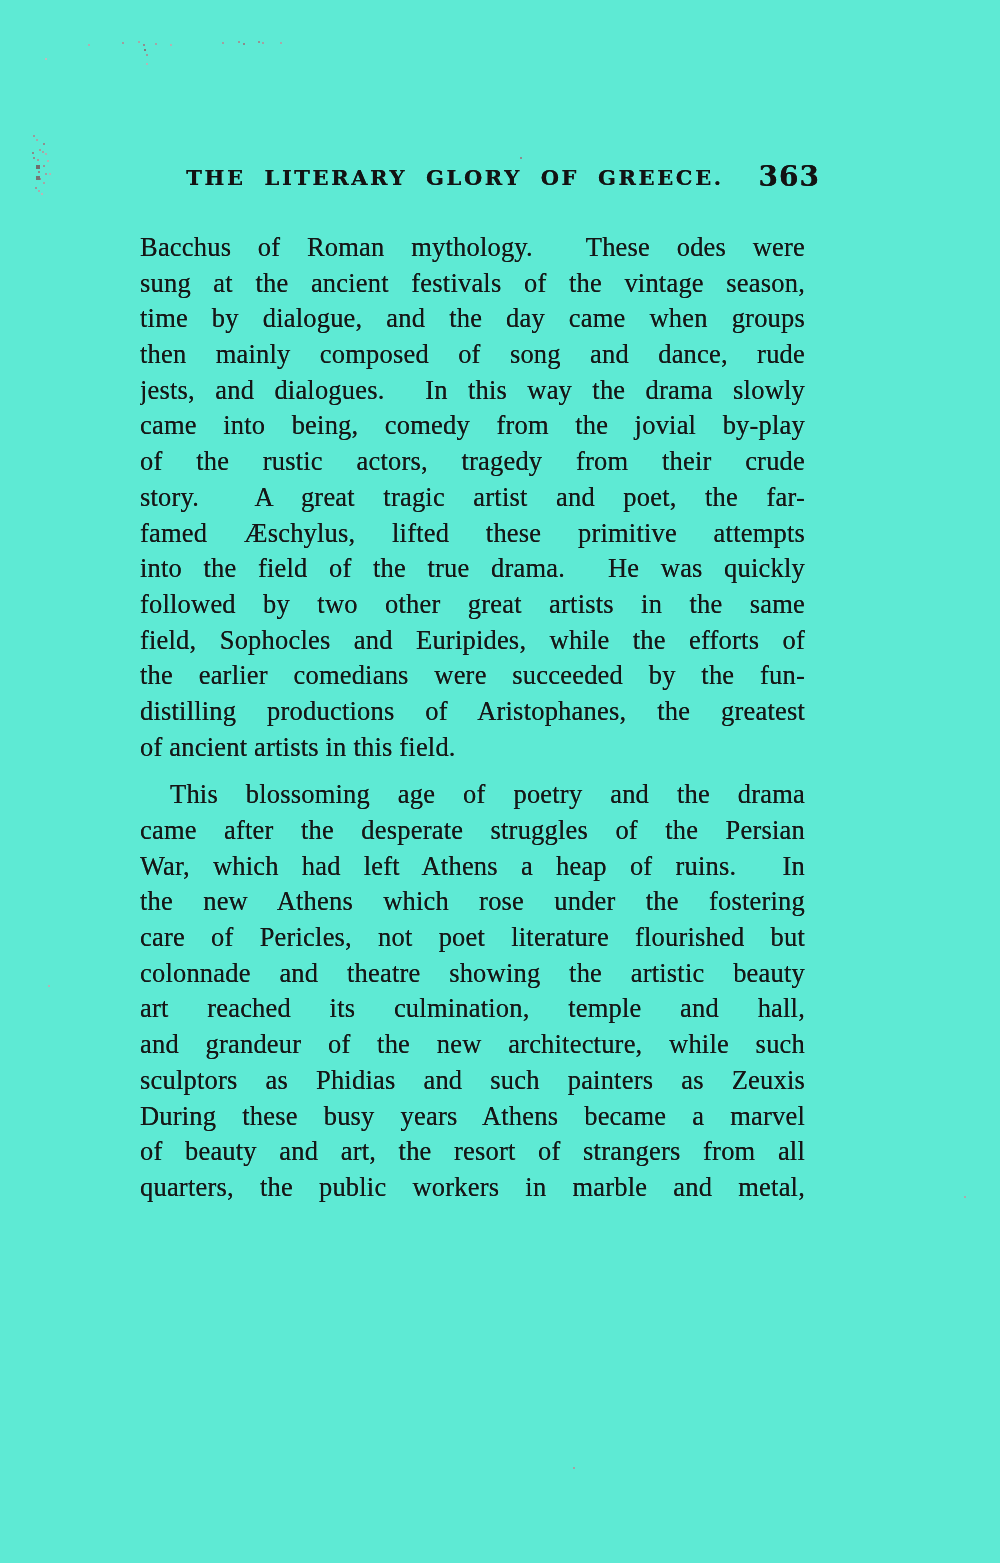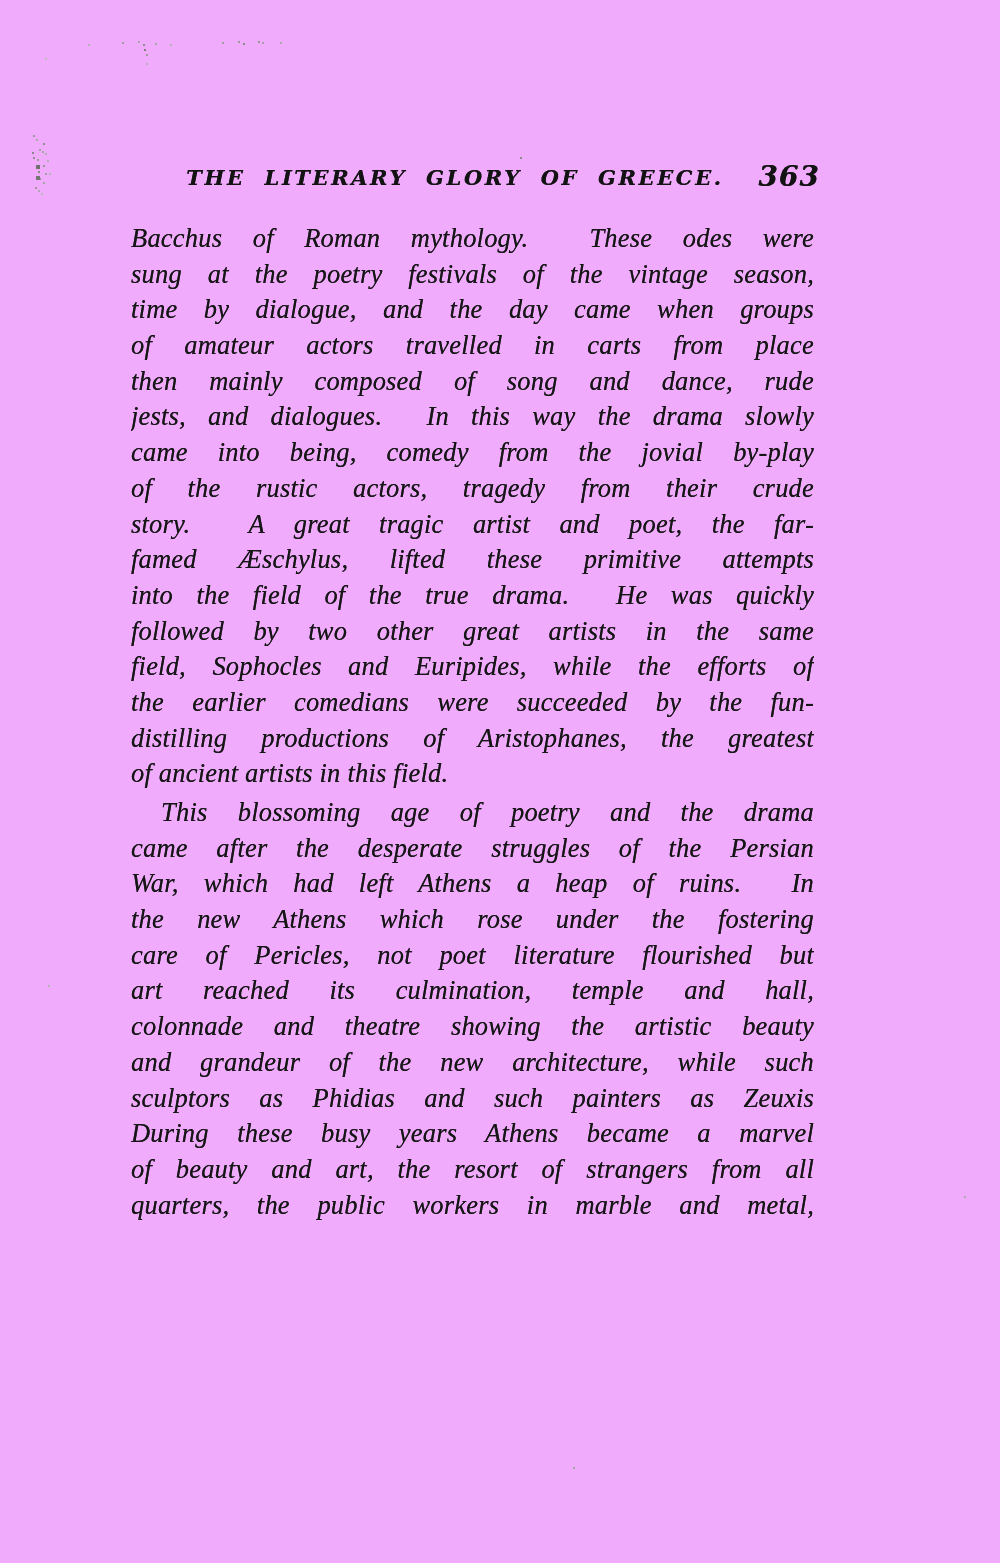--- a/index.html
+++ b/index.html
@@ -4,25 +4,24 @@
 <style>
   html, body {
     margin: 0;
     padding: 0;
     background: #e8e8e8;
   }
   .page {
     position: relative;
     width: 1000px;
     height: 1563px;
-    background: #f0abfc;
+    background: #5eead4;
     overflow: hidden;
     font-family: "Liberation Serif", "DejaVu Serif", serif;
     color: #161616;
-    font-style: italic;
   }
 
   
   .running-head {
     position: absolute;
     top: 163px;
     left: 0;
     width: 1000px;
     height: 30px;
   }
@@ -52,21 +51,21 @@
     text-shadow: 0 0 0.6px rgba(10,10,10,0.85);
   }
 
   
   .page-body {
     position: absolute;
     left: 128px;
     top: 218px;
     width: 689px;
   }
-  .paragraph { margin: 3px; padding: 0; }
+  .paragraph { margin: 12px; padding: 0; }
   .text-line {
     height: 35.7px;
     line-height: 35.7px;
     font-size: 26.5px;
     letter-spacing: 0.2px;
     text-align: justify;
     text-align-last: justify;
     white-space: normal;
     overflow: hidden;
     text-shadow: 0 0 0.6px rgba(15,15,15,0.8);
@@ -108,44 +107,43 @@
   <div class="artifact ink-smudge"></div>
 
   <div class="running-head">
     <div class="title">THE LITERARY GLORY OF GREECE.</div>
     <div class="folio">363</div>
   </div>
 
   <div class="page-body">
       <div class="paragraph">
         <div class="text-line">Bacchus of Roman mythology.&nbsp; These odes were</div>
-        <div class="text-line">sung at the poetry festivals of the vintage season,</div>
+        <div class="text-line">sung at the ancient festivals of the vintage season,</div>
         <div class="text-line">time by dialogue, and the day came when groups</div>
-        <div class="text-line">of amateur actors travelled in carts from place</div>
         <div class="text-line">then mainly composed of song and dance, rude</div>
         <div class="text-line">jests, and dialogues.&nbsp; In this way the drama slowly</div>
         <div class="text-line">came into being, comedy from the jovial by-play</div>
         <div class="text-line">of the rustic actors, tragedy from their crude</div>
         <div class="text-line">story.&nbsp; A great tragic artist and poet, the far-</div>
         <div class="text-line">famed Æschylus, lifted these primitive attempts</div>
         <div class="text-line">into the field of the true drama.&nbsp; He was quickly</div>
         <div class="text-line">followed by two other great artists in the same</div>
         <div class="text-line">field, Sophocles and Euripides, while the efforts of</div>
         <div class="text-line">the earlier comedians were succeeded by the fun-</div>
         <div class="text-line">distilling productions of Aristophanes, the greatest</div>
         <div class="text-line para-end">of ancient artists in this field.</div>
       </div>
       <div class="paragraph">
         <div class="text-line indent">This blossoming age of poetry and the drama</div>
         <div class="text-line">came after the desperate struggles of the Persian</div>
         <div class="text-line">War, which had left Athens a heap of ruins.&nbsp; In</div>
         <div class="text-line">the new Athens which rose under the fostering</div>
         <div class="text-line">care of Pericles, not poet literature flourished but</div>
+        <div class="text-line">colonnade and theatre showing the artistic beauty</div>
         <div class="text-line">art reached its culmination, temple and hall,</div>
-        <div class="text-line">colonnade and theatre showing the artistic beauty</div>
         <div class="text-line">and grandeur of the new architecture, while such</div>
         <div class="text-line">sculptors as Phidias and such painters as Zeuxis</div>
         <div class="text-line">During these busy years Athens became a marvel</div>
         <div class="text-line">of beauty and art, the resort of strangers from all</div>
         <div class="text-line">quarters, the public workers in marble and metal,</div>
       </div>
     </div>
 
 </div>
 

